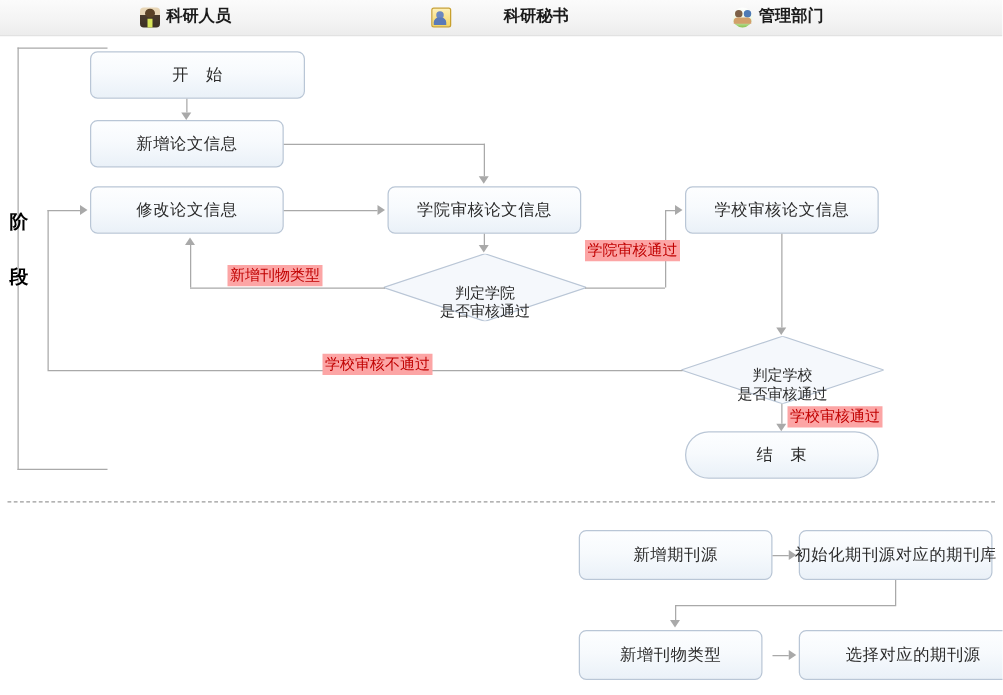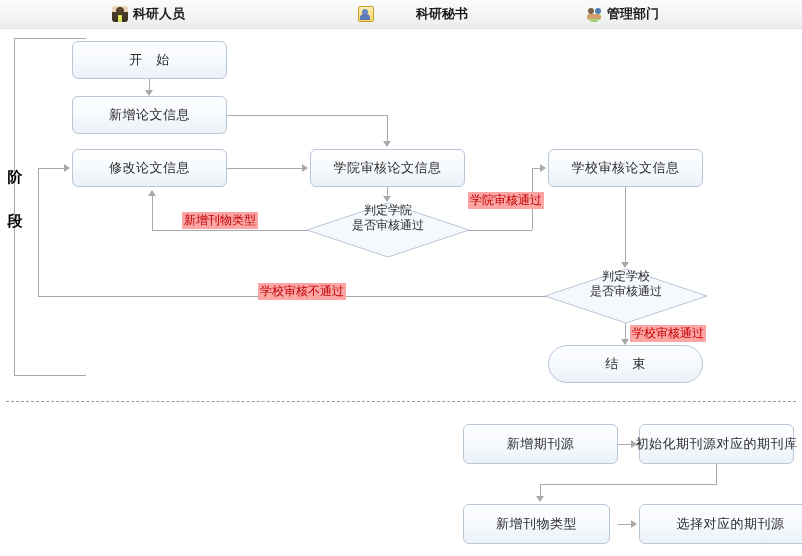--- a/index.html
+++ b/index.html
@@ -125,21 +125,21 @@
     white-space: nowrap;
     letter-spacing: 0.5px;
   }
   .node.rounded { border-radius: 6px; }
   .node.pill { border-radius: 20px; }
 
   
   .diamond {
     position: absolute;
     display: flex;
-    align-items: flex-start;
+    align-items: flex-end;
     justify-content: center;
     text-align: center;
     font-size: 12px;
     color: #2b2b2b;
     line-height: 15px;
     white-space: nowrap;
   }
   .diamond .dshape {
     position: absolute;
     left: 0; top: 0;
@@ -219,37 +219,37 @@
   }
 </style>
 </head>
 <body>
 
 <div id="header-bar">
   <div class="role" style="left:112px;">
     <span class="role-icon icon-researcher"></span>
     <span class="role-label">科研人员</span>
   </div>
-  <div class="role" style="left:358px;gap:42px;">
+  <div class="role" style="left:345px;gap:42px;">
     <span class="role-icon icon-secretary"></span>
     <span class="role-label">科研秘书</span>
   </div>
   <div class="role" style="left:586px;">
     <span class="role-icon icon-department"></span>
     <span class="role-label">管理部门</span>
   </div>
 </div>
 
 <div id="stage-bracket"></div>
 <div id="stage-label">
   <span>阶</span>
   <span>段</span>
 </div>
 
-<div class="node rounded" style="left:72px; top:41px; width:155px; height:38px;">开　始</div>
+<div class="node rounded" style="left:72px; top:41px; width:172px; height:38px;">开　始</div>
 
 <div class="node rounded" style="left:72px; top:96px; width:155px; height:38px;">新增论文信息</div>
 
 <div class="node rounded" style="left:72px; top:149px; width:155px; height:38px;">修改论文信息</div>
 
 <div class="node rounded" style="left:310px; top:149px; width:155px; height:38px;">学院审核论文信息</div>
 
 <div class="node rounded" style="left:548px; top:149px; width:155px; height:38px;">学校审核论文信息</div>
 
 <div class="node pill" style="left:548px; top:345px; width:155px; height:38px;">结　束</div>

